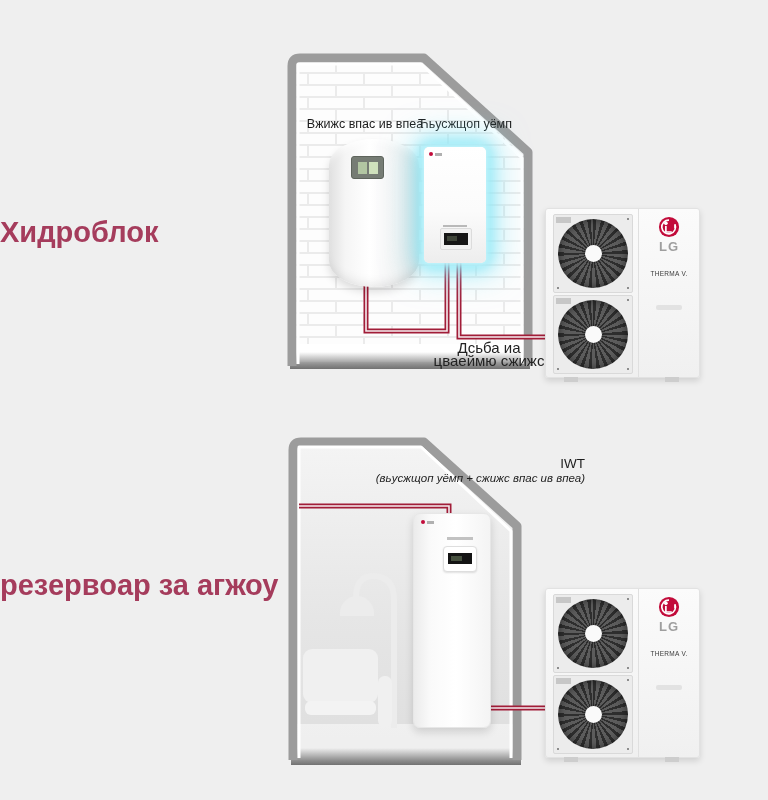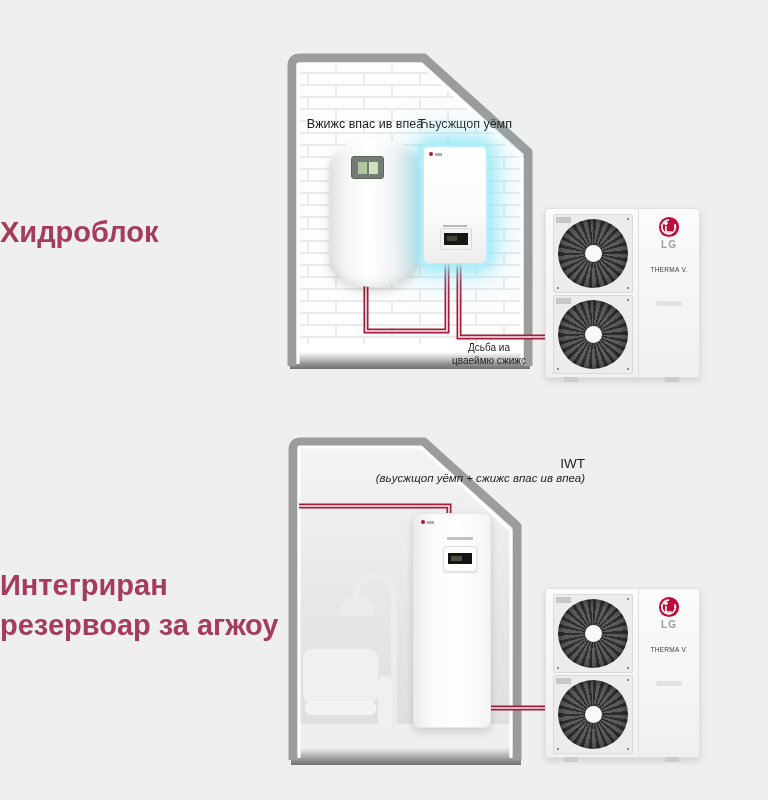--- a/index.html
+++ b/index.html
@@ -10,21 +10,21 @@
   .abs{position:absolute;}
   
   .heading{color:#a53c5c;font-weight:600;text-align:left;}
   .heading-top{left:0;top:192px;width:214px;font-size:29px;}
   .heading-bottom{left:0;top:541px;width:288px;font-size:29px;line-height:40px;}
   .heading-bottom span{display:block;}
   
   .unit-label{font-size:12.5px;color:#1b1b1b;text-align:center;}
   .label-tank{left:297px;top:117px;width:136px;}
   .label-hydrobox{left:411px;top:117px;width:108px;}
-  .pipe-label{left:432px;top:342px;width:114px;font-size:10px;line-height:12.5px;color:#222;text-align:center;}
+  .pipe-label{left:432px;top:342px;width:114px;font-size:15px;line-height:12.5px;color:#222;text-align:center;}
   .pipe-label span{display:block;}
   .iwt-label{left:300px;top:456px;width:285px;text-align:right;color:#1d1d1d;}
   .iwt-label .t1{display:block;font-size:13.5px;line-height:15px;}
   .iwt-label .t2{display:block;font-size:11.5px;line-height:15px;font-style:italic;}
   
   .tank{
     left:329px;top:139px;width:90px;height:148px;border-radius:45px/26px;
     background:linear-gradient(90deg,#e0e0e0 0%,#f5f5f5 18%,#ffffff 45%,#f3f3f3 75%,#dcdcdc 100%);
     box-shadow:0 5px 9px rgba(0,0,0,.13), inset 0 8px 10px -6px rgba(255,255,255,.95), inset 0 -9px 12px -7px rgba(0,0,0,.10);
   }
@@ -90,21 +90,21 @@
     box-shadow:inset 0 0 8px rgba(0,0,0,.55);
   }
   .fan::after{
     content:"";position:absolute;left:50%;top:50%;width:17px;height:17px;margin:-8.5px 0 0 -8.5px;
     border-radius:50%;background:#fafafa;box-shadow:0 0 4px rgba(0,0,0,.45);
   }
   .ou-panel{
     flex:1;border-left:1px solid #e0e0e0;display:flex;flex-direction:column;align-items:center;padding-top:7px;
   }
   .lg-logo{width:22px;height:22px;}
-  .lg-text{font-size:10px;font-weight:bold;color:#9e9e9e;letter-spacing:1px;margin-top:1px;}
+  .lg-text{font-size:13px;font-weight:bold;color:#9e9e9e;letter-spacing:1px;margin-top:1px;}
   .therma{font-size:6.5px;color:#3a3a3a;letter-spacing:.3px;margin-top:16px;white-space:nowrap;}
   .vent{width:26px;height:5px;border-radius:2px;background:#e2e2e2;margin-top:28px;}
   .foot{position:absolute;bottom:-5px;width:14px;height:5px;background:#cdcdcd;}
   .foot.l{left:18px;} .foot.r{right:20px;}
 </style>
 </head>
 <body>
 
 <div class="canvas">
 
@@ -187,21 +187,20 @@
         <i></i>
       </span>
   </div>
 
   <div class="abs pipe-label">
     <span>Дсьба иа</span>
     <span>цваеймю сжижс</span>
   </div>
 
   <h2 class="abs heading heading-bottom">
-    <span>Интегриран</span>
     <span>резервоар за агжоу</span>
   </h2>
 
   <div class="abs iwt-label">
     <span class="t1">IWT</span>
     <span class="t2">(вьусжщоп уёмп + сжижс впас ив впеа)</span>
   </div>
 
   <div class="abs iwt">
     <span class="brand-mini iwt-brand">

